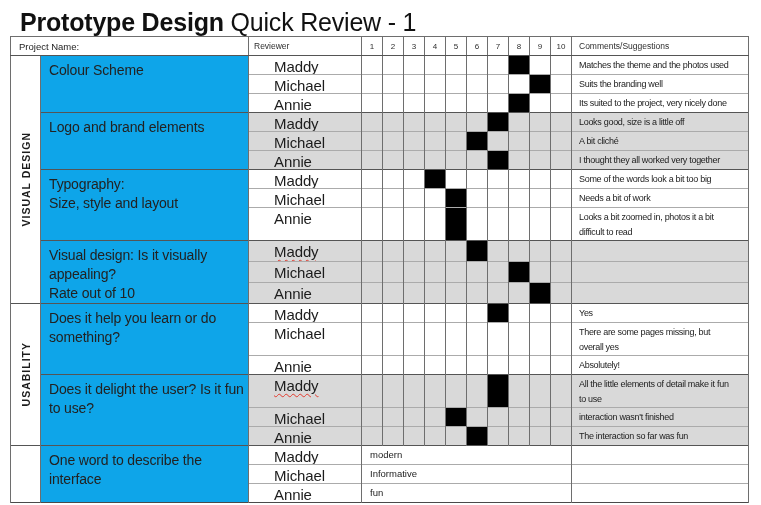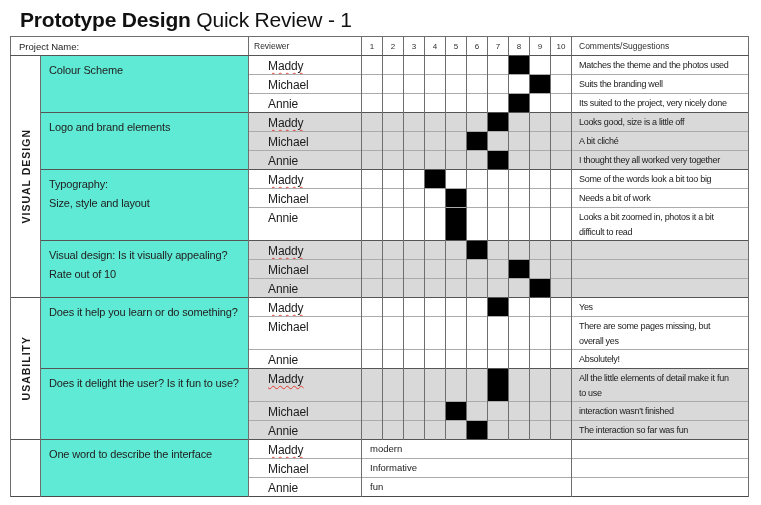--- a/index.html
+++ b/index.html
@@ -3,21 +3,21 @@
 <meta charset="utf-8">
 <style>
   html,body{margin:0;padding:0;}
   body{
     width:761px;height:505px;background:#ffffff;
     font-family:"Liberation Sans","DejaVu Sans",sans-serif;
     color:#1c1c1c;position:relative;overflow:hidden;
   }
   .page-title{
     position:absolute;left:20px;top:8px;
-    font-size:21px;letter-spacing:-0.2px;color:#111;
+    font-size:25px;letter-spacing:-0.2px;color:#111;
     white-space:nowrap;
   }
   .page-title .t-bold{font-weight:700;}
   .page-title .t-reg{font-weight:400;}
 
   table.review{
     position:absolute;left:10px;top:36px;
     border-collapse:collapse;table-layout:fixed;
     width:738px;
     border:1.5px solid #4a4a4a;
@@ -56,27 +56,27 @@
     text-align:center;vertical-align:middle;
     background:#ffffff;
   }
   .vlabel{
     writing-mode:vertical-rl;
     transform:rotate(180deg);
     font-weight:700;font-size:10.5px;letter-spacing:1px;
     color:#1c1c1c;margin:0 auto;white-space:nowrap;
   }
   td.criteria{
-    font-size:11px;letter-spacing:-0.15px;color:#222;
+    font-size:14px;letter-spacing:-0.15px;color:#222;
     padding:5px 4px 0 8px;line-height:19px;
-    white-space:pre-line;background:#5eead4;
+    white-space:pre-line;background:#0ea5e9;
   }
   td.reviewer{
-    font-size:12px;letter-spacing:-0.1px;color:#1c1c1c;
-    padding:3px 2px 0 19px;line-height:15px;margin-top:44px;
+    font-size:15px;letter-spacing:-0.1px;color:#1c1c1c;
+    padding:3px 2px 0 25px;line-height:15px;margin-top:44px;
   }
   td.rating{padding:0;}
   td.rating.filled{background:#000000;}
   td.comment{
     font-size:9px;letter-spacing:-0.3px;color:#1c1c1c;
     padding:2px 2px 0 7px;line-height:15px;
     white-space:pre-line;
     margin-top:28px;
   }
   td.word-cell{

